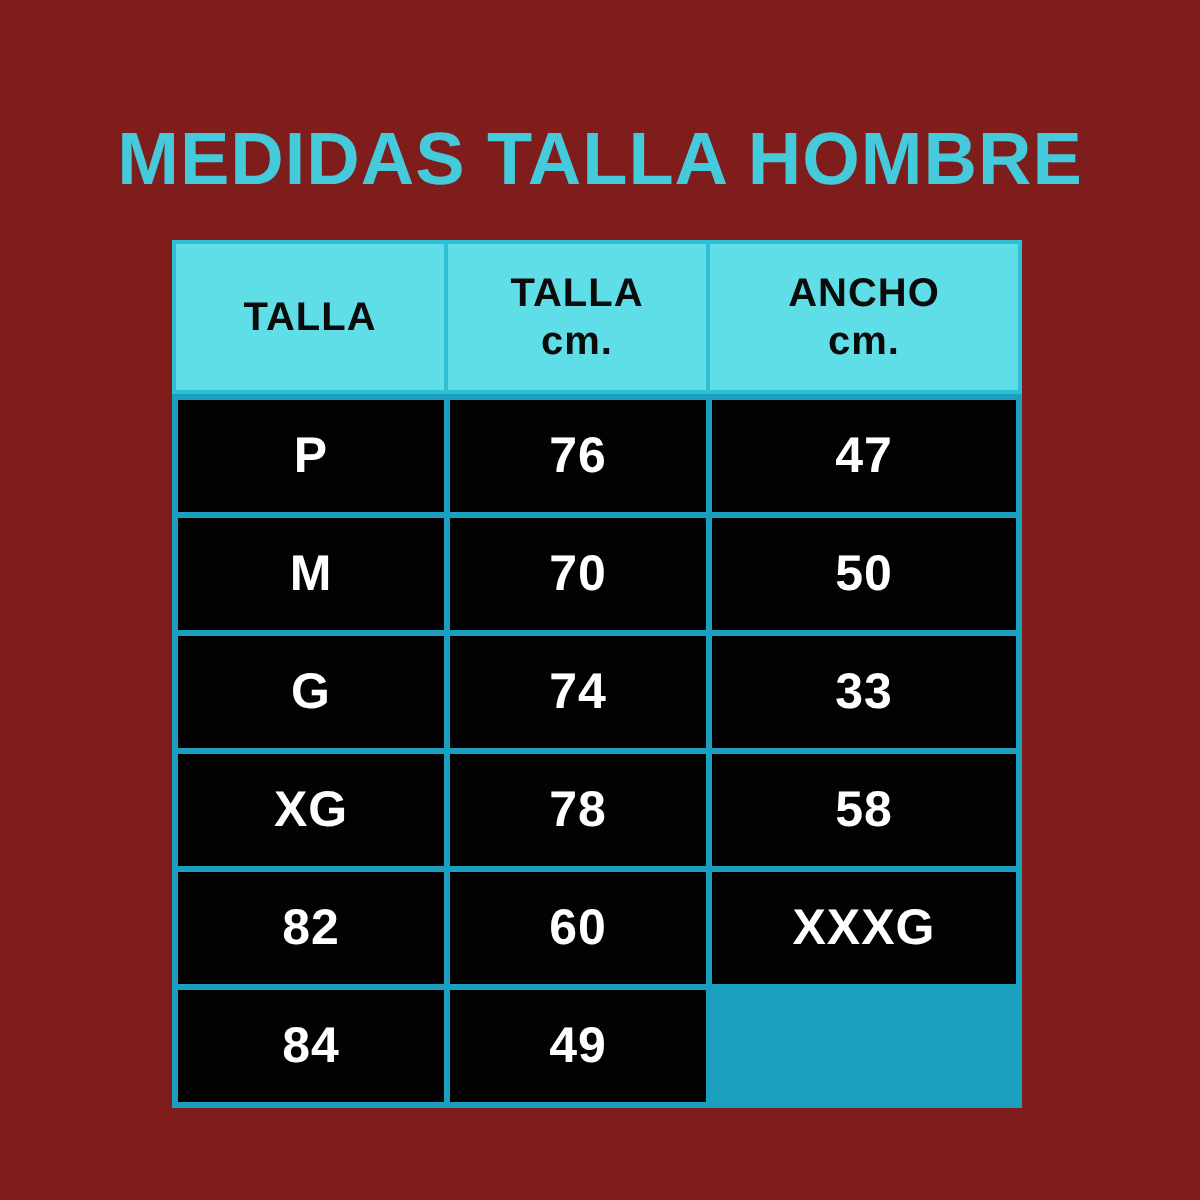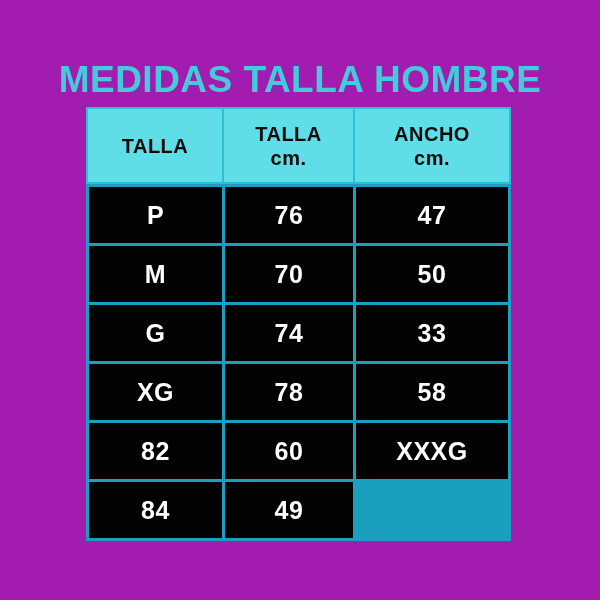--- a/index.html
+++ b/index.html
@@ -1,40 +1,40 @@
 <!DOCTYPE html>
 <html><head>
 <meta charset="utf-8">
 <style>
   html, body { margin: 0; padding: 0; background: #000; }
   .stage {
     position: relative;
     width: 600px;
     height: 600px;
-    background: #a21caf;
+    background: #7f1d1d;
     overflow: hidden;
     font-family: "Liberation Sans", sans-serif;
   }
   .title {
     position: absolute;
     top: 58px;
     left: 0;
     width: 100%;
     text-align: center;
     color: #44CADB;
     font-size: 37px;
     line-height: 44px;
     font-weight: 800;
     letter-spacing: 0.5px;
     white-space: nowrap;
   }
   .table-wrap {
     position: absolute;
     left: 86px;
-    top: 107px;
+    top: 120px;
     width: 425px;
   }
   .thead {
     display: grid;
     grid-template-columns: 134px 129px 154px;
     gap: 2px;
     padding: 2px;
     background: #2FBFD4;
     box-sizing: border-box;
     width: 425px;

